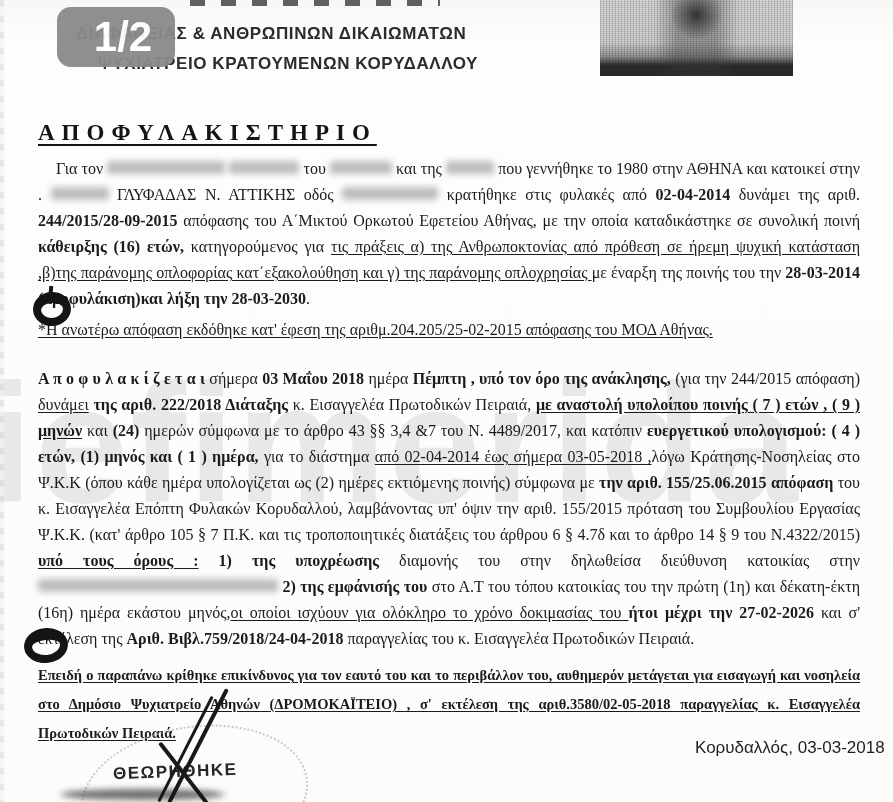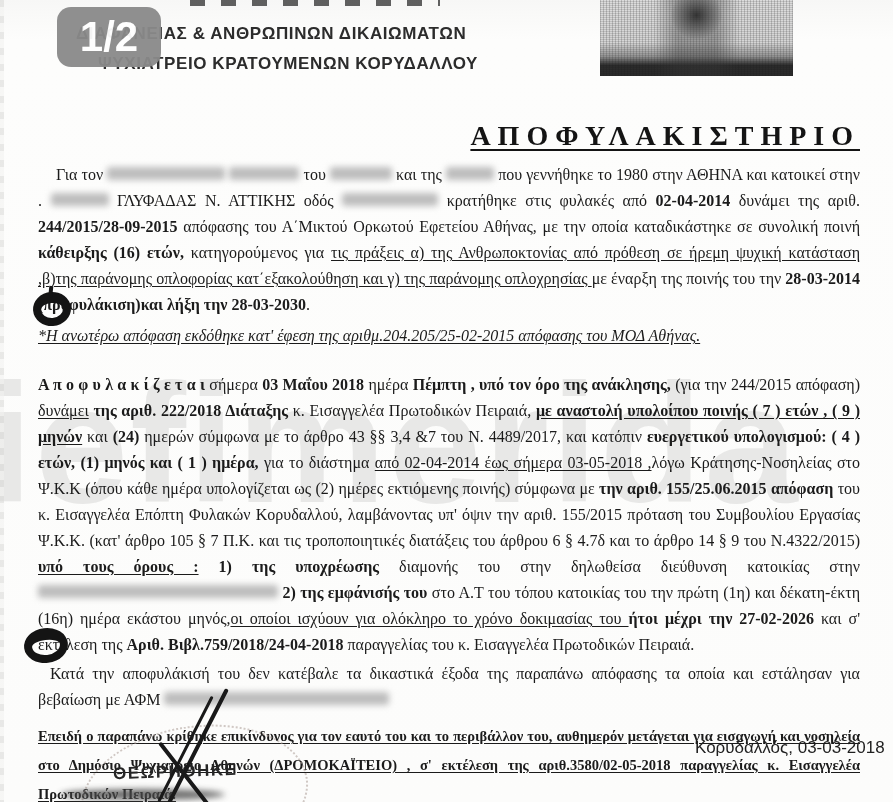--- a/index.html
+++ b/index.html
@@ -11,42 +11,42 @@
   }
   .scan-edge{position:absolute;left:0;top:0;width:4px;height:100%;
     background:repeating-linear-gradient(180deg,#d8d8d6 0 7px,#f2f2f0 7px 16px);opacity:.55;z-index:2;}
   .cropped-topline{position:absolute;left:190px;top:0;width:250px;height:6px;
     background:repeating-linear-gradient(90deg,#3a3a3a 0 15px,transparent 15px 31px);opacity:.8;z-index:1;}
   .header-line1{position:absolute;left:76px;top:24px;font-family:"Liberation Sans",sans-serif;
     font-weight:bold;font-size:17px;letter-spacing:.6px;color:#2c2c2c;z-index:1;}
   .header-line2{position:absolute;left:98px;top:54px;font-family:"Liberation Sans",sans-serif;
     font-weight:bold;font-size:17px;letter-spacing:.6px;color:#2c2c2c;z-index:1;}
   .page-badge{position:absolute;left:57px;top:7px;width:104px;height:60px;border-radius:14px;
-    background:#8a8a8a;opacity:.95;display:flex;align-items:center;justify-content:center;z-index:5;}
+    background:#8a8a8a;opacity:.95;display:flex;align-items:center;justify-content:center;z-index:5;padding-left:14px;}
   .page-badge span{color:#fff;font-family:"Liberation Sans",sans-serif;font-size:42px;font-weight:bold;line-height:1;}
   .photo{position:absolute;left:600px;top:0;width:193px;height:76px;z-index:1;
     background:
       radial-gradient(ellipse 36px 34px at 50% 20%, rgba(35,35,35,.85), rgba(95,95,95,.45) 55%, transparent 72%),
       linear-gradient(90deg, transparent 28%, rgba(55,55,55,.38) 40%, rgba(55,55,55,.38) 60%, transparent 72%),
       linear-gradient(to top, rgba(25,25,25,.9) 0 14%, rgba(70,70,70,.45) 26%, transparent 44%),
       repeating-linear-gradient(90deg, rgba(0,0,0,.16) 0 1px, transparent 1px 3px),
       repeating-linear-gradient(0deg, rgba(0,0,0,.12) 0 1px, transparent 1px 2px),
       linear-gradient(#dcdcdc,#cfcfcf);}
   .watermark{position:absolute;left:-14px;top:360px;width:920px;z-index:0;
     font-family:"Liberation Sans",sans-serif;font-weight:bold;font-size:168px;line-height:1;
     color:#e8e8e7;letter-spacing:2px;white-space:nowrap;user-select:none;}
   .doc-body{position:absolute;left:38px;top:120px;width:822px;z-index:1;}
-  .doc-title{text-align:right;font-weight:bold;font-size:28px;letter-spacing:7px;
+  .doc-title{text-align:left;font-weight:bold;font-size:23px;letter-spacing:7px;
     text-decoration:underline;text-decoration-thickness:2px;text-underline-offset:4px;
     margin:0 0 10px 0;color:#141414;}
   .para{margin:0;text-align:justify;font-size:16px;line-height:26px;color:#1b1b1b;}
   .para .b{font-weight:bold;font-family:Liberation Serif, serif;}
   .para .u{text-decoration:underline;text-underline-offset:2px;}
   .para.intro{text-indent:18px;}
-  .para.appeal{margin-top:5px;font-style:italic;}
+  .para.appeal{margin-top:5px;}
   .para.appeal span{text-decoration:underline;}
   .para.release{margin-top:23px;}
   .para.costs{margin-top:3px;text-indent:12px;}
   .para.transfer{margin-top:9px;font-size:14.5px;line-height:29px;font-weight:bold;}
   .para.transfer span{text-decoration:underline;}
   .redact{display:inline-block;height:13px;border-radius:3px;background:#bdbdbd;
     filter:blur(3px);vertical-align:baseline;}
   .ink-blob{position:absolute;border-radius:50%;background:transparent;z-index:2;}
   .blob1{left:33px;top:292px;width:22px;height:15px;border:8px solid #141414;border-top-width:11px;transform:rotate(-4deg);}
   .blob1 .stem{position:absolute;left:9px;top:-17px;width:4px;height:11px;background:#141414;transform:rotate(10deg);}
@@ -82,21 +82,20 @@
   <div class="photo"></div>
 
   <div class="watermark">iefimerida</div>
 
   <div class="doc-body">
     <h1 class="doc-title">ΑΠΟΦΥΛΑΚΙΣΤΗΡΙΟ</h1>
 
   <p class="para intro"><span class="">Για τον </span><span class="redact" style="width: 118px;"></span><span class="">  </span><span class="redact" style="width: 70px;"></span><span class="">  του </span><span class="redact" style="width: 62px;"></span><span class="">  και της </span><span class="redact" style="width: 48px;"></span><span class="">  που γεννήθηκε το 1980 στην  ΑΘΗΝΑ και κατοικεί στην . </span><span class="redact" style="width: 58px;"></span><span class=""> ΓΛΥΦΑΔΑΣ Ν.  ΑΤΤΙΚΗΣ οδός </span><span class="redact" style="width: 96px;"></span><span class=""> κρατήθηκε  στις φυλακές από </span><span class="b">02-04-2014</span><span class="">  δυνάμει της αριθ. </span><span class="b">244/2015/28-09-2015</span><span class=""> απόφασης του Α΄Μικτού Ορκωτού Εφετείου  Αθήνας, με την οποία καταδικάστηκε σε συνολική  ποινή </span><span class="b">κάθειρξης  (16) ετών,</span><span class=""> κατηγορούμενος για </span><span class="u">τις πράξεις α) της Ανθρωποκτονίας  από πρόθεση σε ήρεμη ψυχική κατάσταση ,β)της παράνομης  οπλοφορίας κατ΄εξακολούθηση και γ) της  παράνομης οπλοχρησίας </span><span class=""> με έναρξη της ποινής του την </span><span class="b">28-03-2014  (προφυλάκιση)και λήξη την 28-03-2030</span><span class="">.</span></p>
       <p class="para appeal"><span class="u">*Η ανωτέρω απόφαση εκδόθηκε κατ' έφεση  της αριθμ.204.205/25-02-2015 απόφασης του ΜΟΔ Αθήνας.</span></p>
       <p class="para release"><span class="b">Α π ο φ υ λ α κ ί ζ ε τ α ι</span><span class=""> σήμερα </span><span class="b">03  Μαΐου  2018</span><span class=""> ημέρα  </span><span class="b">Πέμπτη , υπό τον όρο της ανάκλησης,</span><span class=""> (για την 244/2015  απόφαση) </span><span class="u">δυνάμει</span><span class=""> </span><span class="b">της αριθ. 222/2018 Διάταξης</span><span class=""> κ. Εισαγγελέα Πρωτοδικών Πειραιά, </span><span class="b u">με αναστολή υπολοίπου ποινής ( 7 ) ετών , ( 9 ) μηνών</span><span class=""> και </span><span class="b">(24)</span><span class=""> ημερών  σύμφωνα με το άρθρο 43 §§ 3,4 &amp;7 του Ν. 4489/2017, και κατόπιν </span><span class="b">ευεργετικού υπολογισμού:</span><span class=""> </span><span class="b">( 4 ) ετών, (1) μηνός και ( 1 ) ημέρα,</span><span class="">  για το διάστημα </span><span class="u">από 02-04-2014  έως σήμερα  03-05-2018 ,</span><span class="">λόγω Κράτησης-Νοσηλείας στο Ψ.Κ.Κ (όπου κάθε ημέρα υπολογίζεται ως (2) ημέρες εκτιόμενης ποινής) σύμφωνα με </span><span class="b">την αριθ. 155/25.06.2015 απόφαση</span><span class=""> του κ. Εισαγγελέα Επόπτη Φυλακών Κορυδαλλού, λαμβάνοντας υπ' όψιν την αριθ. 155/2015 πρόταση του Συμβουλίου Εργασίας Ψ.Κ.Κ. (κατ' άρθρο 105 § 7 Π.Κ. και τις τροποποιητικές διατάξεις του άρθρου 6 § 4.7δ και το άρθρο 14 § 9 του Ν.4322/2015) </span><span class="b u">υπό τους όρους :</span><span class=""> </span><span class="b">1) της υποχρέωσης</span><span class="">  διαμονής του στην δηλωθείσα διεύθυνση  κατοικίας στην </span><span class="redact" style="width: 240px;"></span><span class=""> </span><span class="b">2) της εμφάνισής του</span><span class="">  στο Α.Τ του τόπου κατοικίας του την πρώτη (1η) και δέκατη-έκτη (16η) ημέρα εκάστου μηνός,</span><span class="u">οι οποίοι ισχύουν για ολόκληρο το χρόνο δοκιμασίας του </span><span class="b">ήτοι μέχρι την 27-02-2026</span><span class="">  και σ' εκτέλεση της </span><span class="b">Αριθ. Βιβλ.759/2018/24-04-2018</span><span class="">  παραγγελίας του κ. Εισαγγελέα Πρωτοδικών Πειραιά.</span></p>
-      <p class="para costs"><span class="">Κατά την αποφυλάκισή του δεν κατέβαλε τα δικαστικά έξοδα  της παραπάνω απόφασης τα οποία και εστάλησαν για βεβαίωση  με  ΑΦΜ  </span><span class="redact" style="width: 225px;"></span></p>
       <p class="para transfer"><span class="b u">Επειδή ο παραπάνω κρίθηκε επικίνδυνος για τον εαυτό του και το περιβάλλον του, αυθημερόν μετάγεται για εισαγωγή και νοσηλεία στο  Δημόσιο  Ψυχιατρείο Αθηνών  (ΔΡΟΜΟΚΑΪΤΕΙΟ) , σ' εκτέλεση της αριθ.3580/02-05-2018 παραγγελίας κ. Εισαγγελέα Πρωτοδικών Πειραιά.</span></p>
     </div>
 
   <div class="ink-blob blob1">
     <div class="stem"></div>
   </div>
   <div class="ink-blob blob2"></div>
 
   <div class="place-date">Κορυδαλλός,  03-03-2018</div>
 

